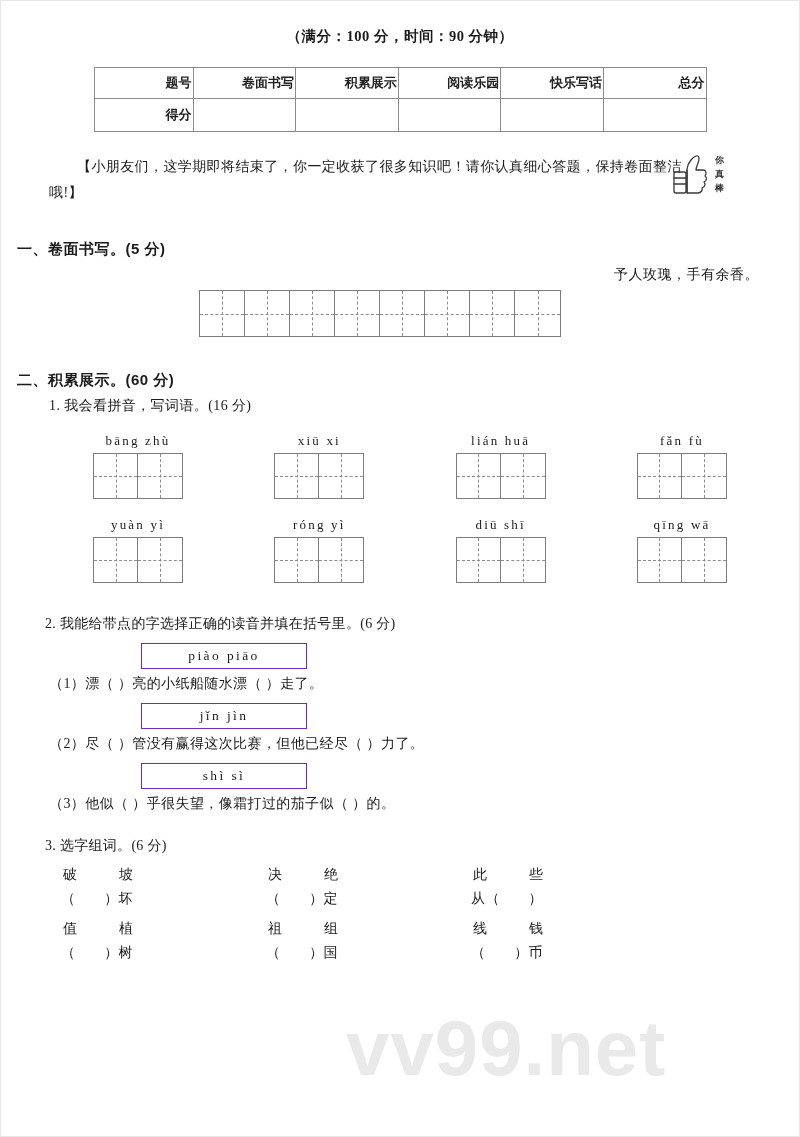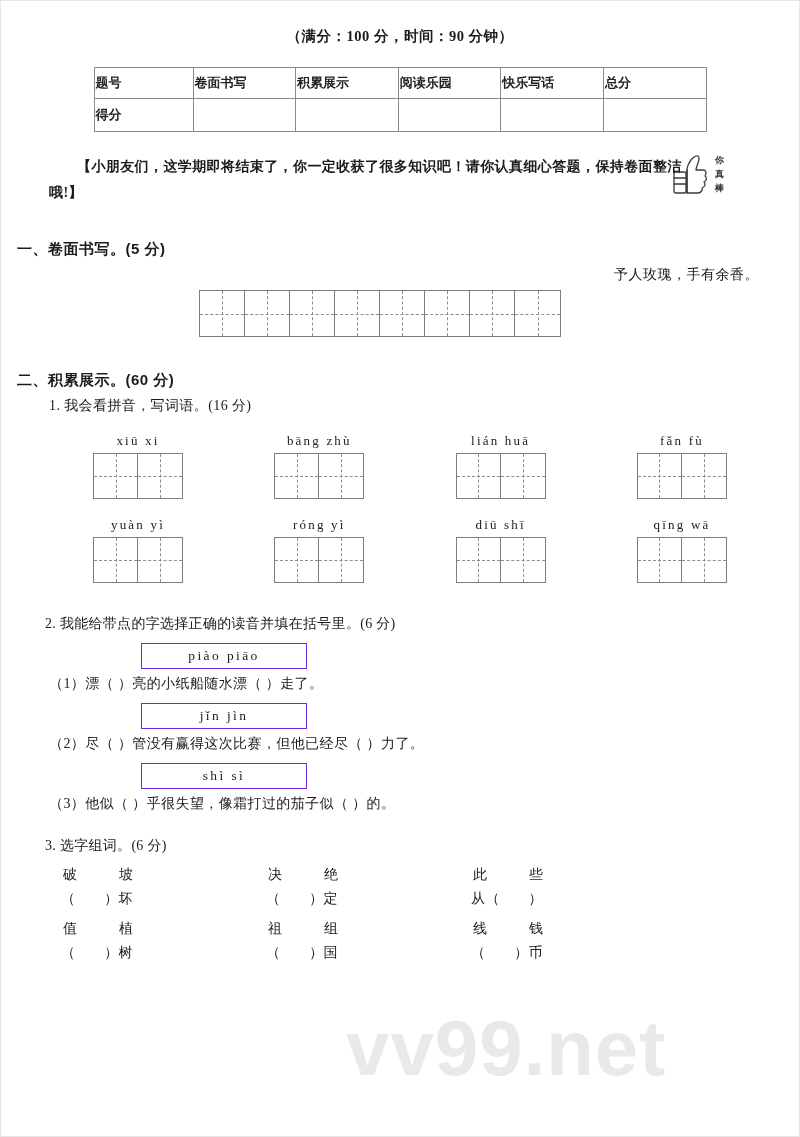--- a/index.html
+++ b/index.html
@@ -61,38 +61,38 @@
     width: 613px;
   }
   table.score-table {
     border-collapse: collapse;
     width: 100%;
     table-layout: fixed;
   }
   table.score-table td {
     border: 1px solid #8a8a8a;
     height: 28px;
-    text-align: left;
+    text-align: right;
     font-size: 13px;
     font-family: "Liberation Sans", sans-serif;
     font-weight: bold;
     color: #222;
   }
   table.score-table tr.row-score td { height: 30px; }
   table.score-table td.lbl { width: 96px; }
 
   
   .intro-wrap {
     margin: 22px 40px 0 48px;
     position: relative;
     font-size: 14px;
     line-height: 26px;
     letter-spacing: .4px;
   }
-  .intro-text { text-indent: 2em; padding-right: 72px; font-weight: 700; }
+  .intro-text { text-indent: 2em; padding-right: 72px; font-weight: 400; }
   .thumb-icon {
     position: absolute;
     right: 28px;
     top: -3px;
     width: 64px;
     height: 54px;
   }
 
   
   .sec-head {
@@ -270,28 +270,28 @@
           <div class="cell"></div>
           <div class="cell"></div>
         </div>
     </div>
 
     <div class="sec-head">二、积累展示。(60 分)</div>
     <div class="sec-sub">1. 我会看拼音，写词语。(16 分)</div>
 
     <div class="pinyin-row" id="pinyin-row-1">
         <div class="pinyin-item">
+          <div class="pinyin-label">bāng zhù</div>
+          <div class="tian">
+            <div class="cell"></div>
+            <div class="cell"></div>
+          </div>
+        </div>
+        <div class="pinyin-item">
           <div class="pinyin-label">xiū xi</div>
-          <div class="tian">
-            <div class="cell"></div>
-            <div class="cell"></div>
-          </div>
-        </div>
-        <div class="pinyin-item">
-          <div class="pinyin-label">bāng zhù</div>
           <div class="tian">
             <div class="cell"></div>
             <div class="cell"></div>
           </div>
         </div>
         <div class="pinyin-item">
           <div class="pinyin-label">lián huā</div>
           <div class="tian">
             <div class="cell"></div>
             <div class="cell"></div>

